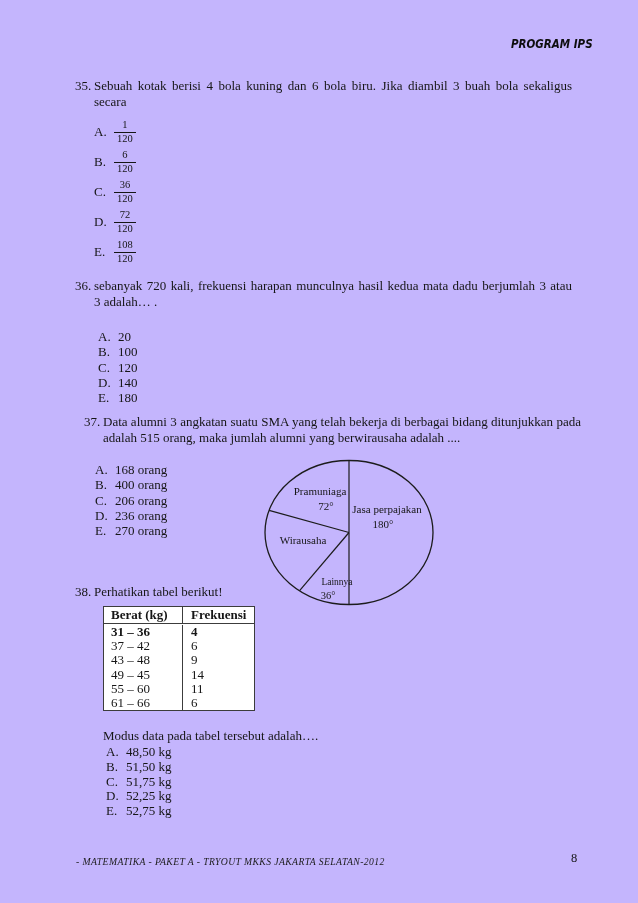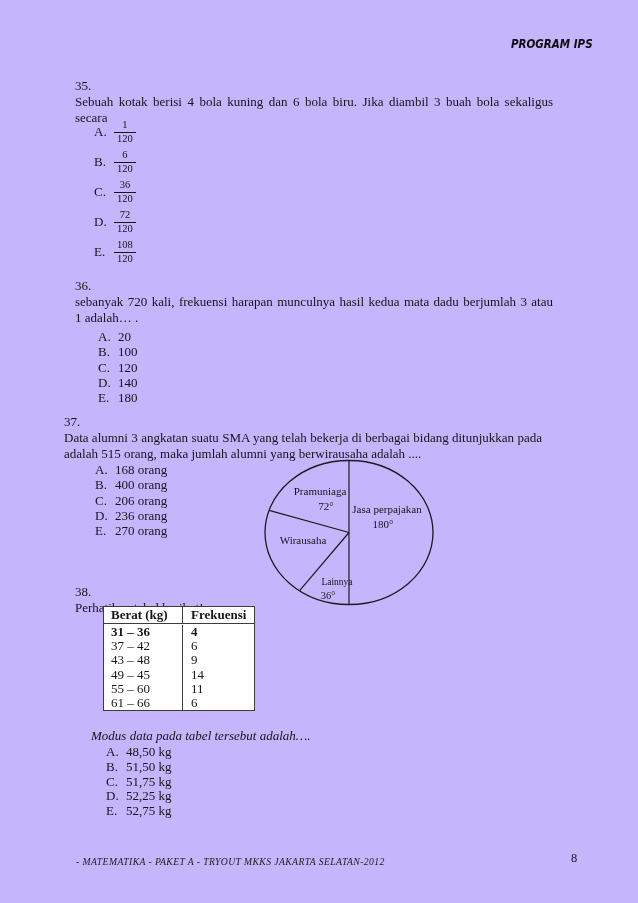--- a/index.html
+++ b/index.html
@@ -13,21 +13,21 @@
   .abs { position:absolute; }
   
   .program {
     left:511px; top:37px;
     font-family:"DejaVu Sans", sans-serif;
     font-weight:bold; font-style:italic; font-size:11.5px;
     transform:scaleX(0.9); transform-origin:left top;
     white-space:nowrap; color:#0d0d0d;
   }
   
-  .qrow { display:flex; width:499px;flex-direction:column; }
+  .qrow { display:flex; width:499px; }
   .qnum { width:19px; flex:none; }
   .qtext { width:478px; line-height:16px; }
   .jline { text-align:justify; text-align-last:justify; line-height:16px; }
   .jlast { text-align:left; line-height:16px; }
   
   .fopt { height:30px; display:flex; align-items:center; }
   .fletter { width:20px; flex:none; }
   .frac { display:inline-block; text-align:center; font-size:10.5px; line-height:1.15; }
   .frac .num { display:block; padding:0 3px; }
   .frac .den { display:block; border-top:1px solid #161616; padding:0 3px; }
@@ -103,21 +103,21 @@
           <span class="den">120</span>
         </span>
     </div>
   </div>
 
   <div class="abs" style="left:75px; top:278px;">
     <div class="qrow">
       <div class="qnum">36.</div>
       <div class="qtext">
         <div class="jline">sebanyak 720 kali, frekuensi harapan munculnya hasil kedua mata dadu berjumlah 3 atau</div>
-        <div class="jlast">1 adalah… .</div>
+        <div class="jlast">3 adalah… .</div>
       </div>
     </div>
   </div>
 
   <div class="abs opts-15" style="left:98px; top:329px;">
     <div class="opt-row">
         <span class="opt-letter">A.</span>
         <span>20</span>
       </div>
     <div class="opt-row">
@@ -131,21 +131,21 @@
     <div class="opt-row">
         <span class="opt-letter">D.</span>
         <span>140</span>
       </div>
     <div class="opt-row">
         <span class="opt-letter">E.</span>
         <span>180</span>
       </div>
   </div>
 
-  <div class="abs" style="left:64px; top:414px;">
+  <div class="abs" style="left:84px; top:414px;">
     <div class="qrow">
       <div class="qnum">37.</div>
       <div class="qtext">
         <div class="jline">Data alumni 3 angkatan suatu SMA yang telah bekerja di berbagai bidang ditunjukkan pada</div>
         <div class="jlast">adalah 515 orang, maka jumlah alumni yang berwirausaha adalah ....</div>
       </div>
     </div>
   </div>
 
   <div class="abs opts-15" style="left:95px; top:462px;">
@@ -217,21 +217,21 @@
     <div class="tbl-row">
       <div class="tc1">55 – 60</div>
       <div class="tc2">11</div>
     </div>
     <div class="tbl-row">
       <div class="tc1">61 – 66</div>
       <div class="tc2">6</div>
     </div>
   </div>
 
-  <div class="abs" style="left:91px; top:728px;font-style:italic;">Modus data pada tabel tersebut adalah….</div>
+  <div class="abs" style="left:103px; top:728px;">Modus data pada tabel tersebut adalah….</div>
 
   <div class="abs opts-148" style="left:106px; top:745px;">
     <div class="opt-row">
         <span class="opt-letter">A.</span>
         <span>48,50 kg</span>
       </div>
     <div class="opt-row">
         <span class="opt-letter">B.</span>
         <span>51,50 kg</span>
       </div>

